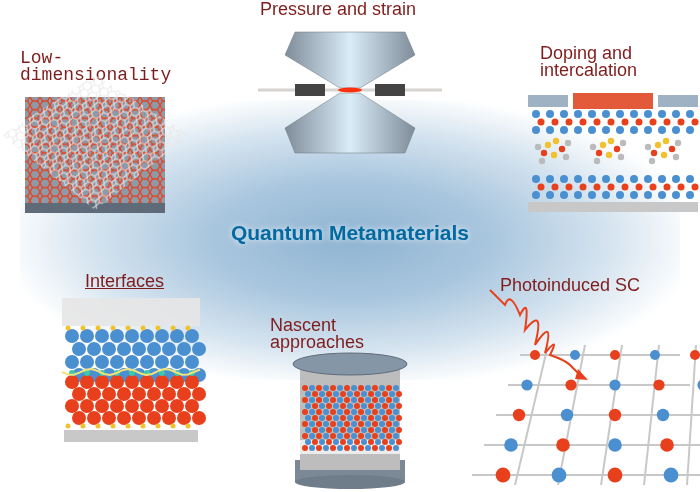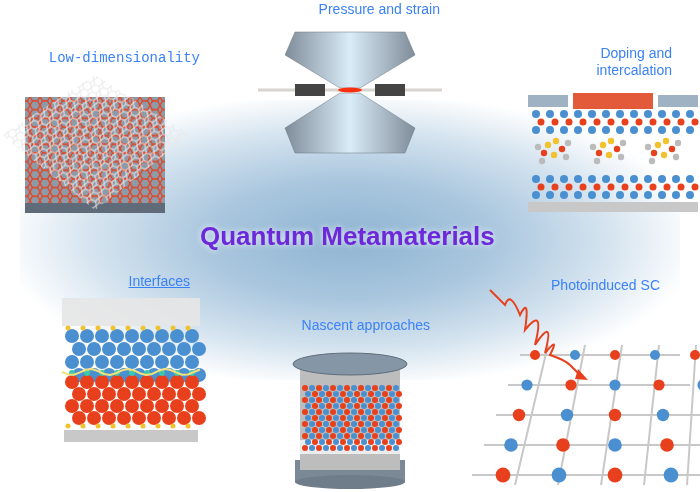--- a/index.html
+++ b/index.html
@@ -6,25 +6,25 @@
   body {
     width: 700px; height: 492px; position: relative; overflow: hidden;
     background: #ffffff;
     font-family: "Liberation Sans", sans-serif;
   }
   .glow {
     position: absolute; left: 20px; top: 100px; width: 660px; height: 280px;
     background: radial-gradient(ellipse at 50% 50%, #8fb4d2 0%, #a9c6de 30%, #d4e3ef 55%, rgba(255,255,255,0) 75%);
   }
   .label {
-    position: absolute; color: #3b82f6; font-size: 14px; text-align: right; line-height: 17px;
+    position: absolute; color: #7f1d1d; font-size: 18px; text-align: left; line-height: 17px;
   }
   .title {
-    position: absolute; left: 200px; top: 221px; width: 300px; text-align: left;
-    font-size: 26px; font-weight: bold; color: #6d28d9;
+    position: absolute; left: 200px; top: 221px; width: 300px; text-align: center;
+    font-size: 21px; font-weight: bold; color: #0369a1;
     text-shadow: 0 0 6px rgba(255,255,255,0.8);
   }
   svg { position: absolute; overflow: visible; }
 </style>
 </head>
 <body>
 
 <div class="glow"></div>
 
 <div class="label" style="left:20px;top:50px;width:180px;font-family:Liberation Mono, monospace;">Low-dimensionality</div>
@@ -53,21 +53,21 @@
     </linearGradient>
   </defs>
   <polygon points="45,12 155,12 165,35 110,68 90,68 35,35" fill="url(#dia)" stroke="#6b7783" stroke-width="0.5"></polygon>
   <polygon points="90,73 110,73 165,108 155,133 45,133 35,108" fill="url(#dia)" stroke="#6b7783" stroke-width="0.5"></polygon>
   <line x1="8" y1="70" x2="192" y2="70" stroke="#d8d4d0" stroke-width="3"></line>
   <rect x="45" y="64" width="30" height="12" fill="#444"></rect>
   <rect x="125" y="64" width="30" height="12" fill="#444"></rect>
   <ellipse cx="100" cy="70" rx="12" ry="2.5" fill="#ff3010"></ellipse>
 </svg>
 
-<div class="label" style="left:512px;top:45px;width:160px;">
+<div class="label" style="left:540px;top:45px;width:160px;">
   <div>Doping and</div>
   <div>intercalation</div>
 </div>
 <svg width="175" height="125" style="left:528px;top:90px;">
   <rect x="0" y="5" width="40" height="12" fill="#9fb2c4"></rect>
   <rect x="45" y="3" width="80" height="16" fill="#e35a3a"></rect>
   <rect x="130" y="5" width="40" height="12" fill="#9fb2c4"></rect>
   <g id="atoms-top">
       <circle cx="8" cy="24" r="4" fill="#4a8fd0"></circle>
       <circle cx="13" cy="32" r="3.5" fill="#e8401c"></circle>

